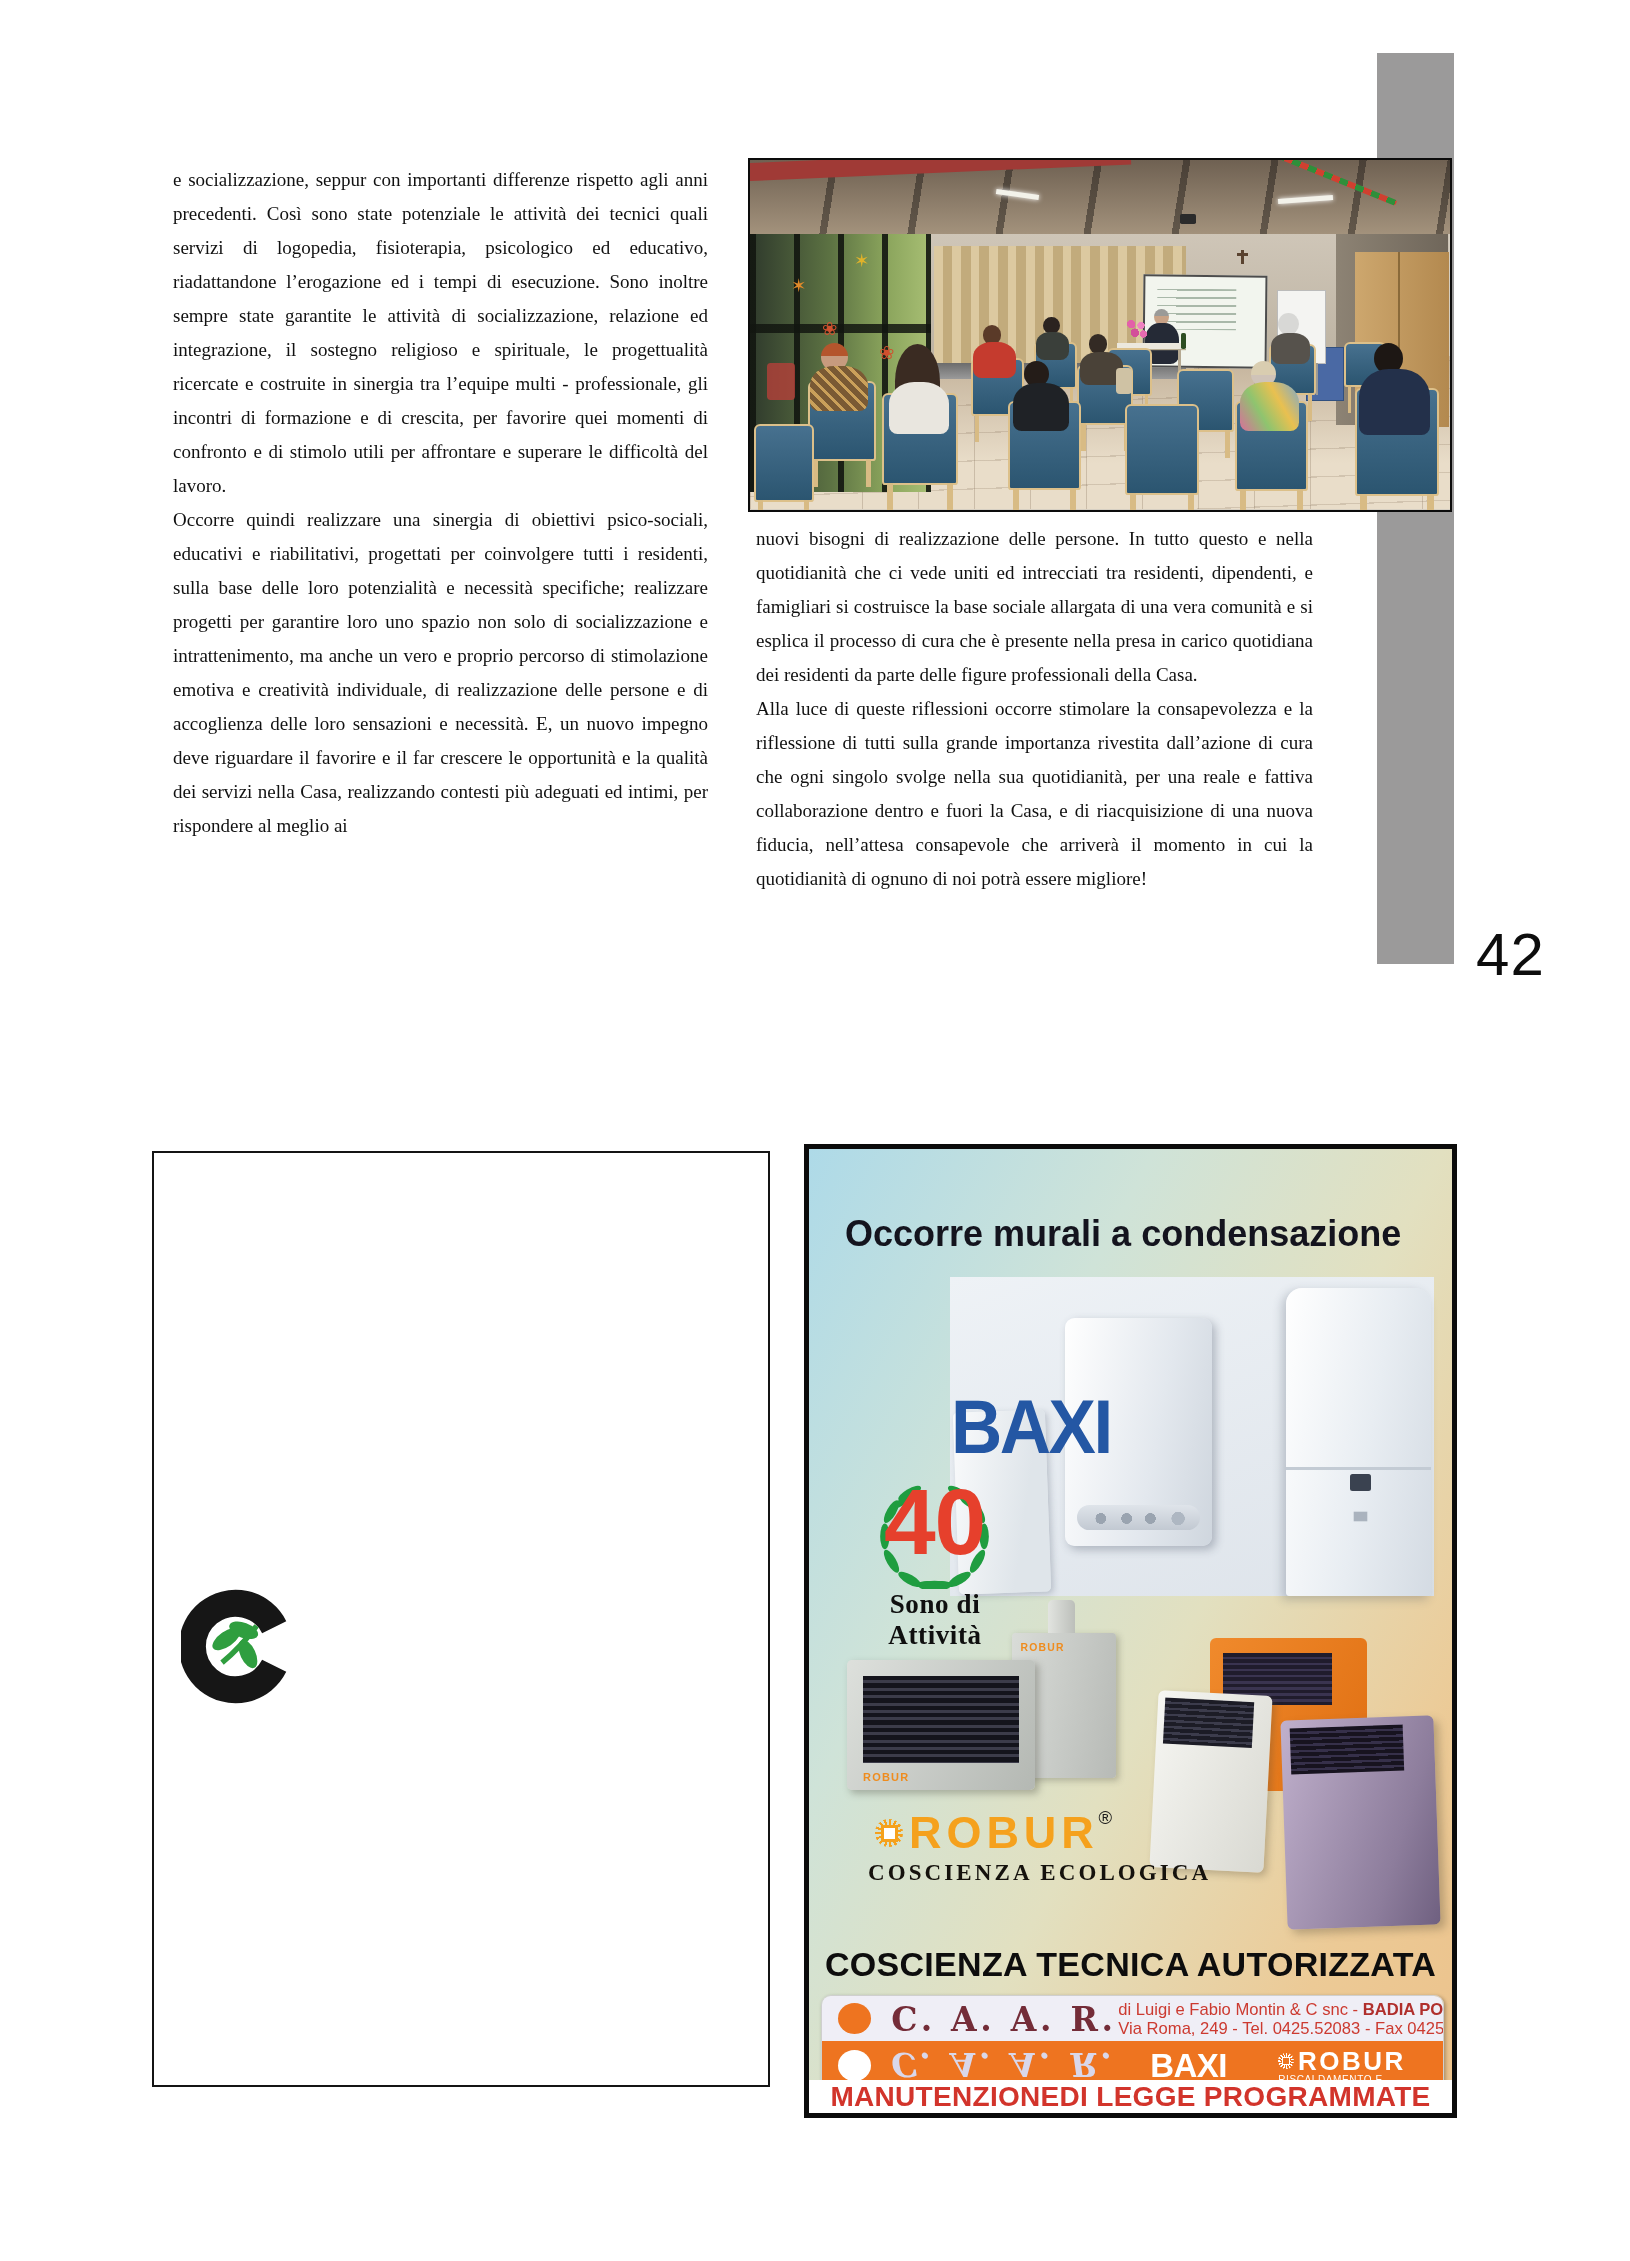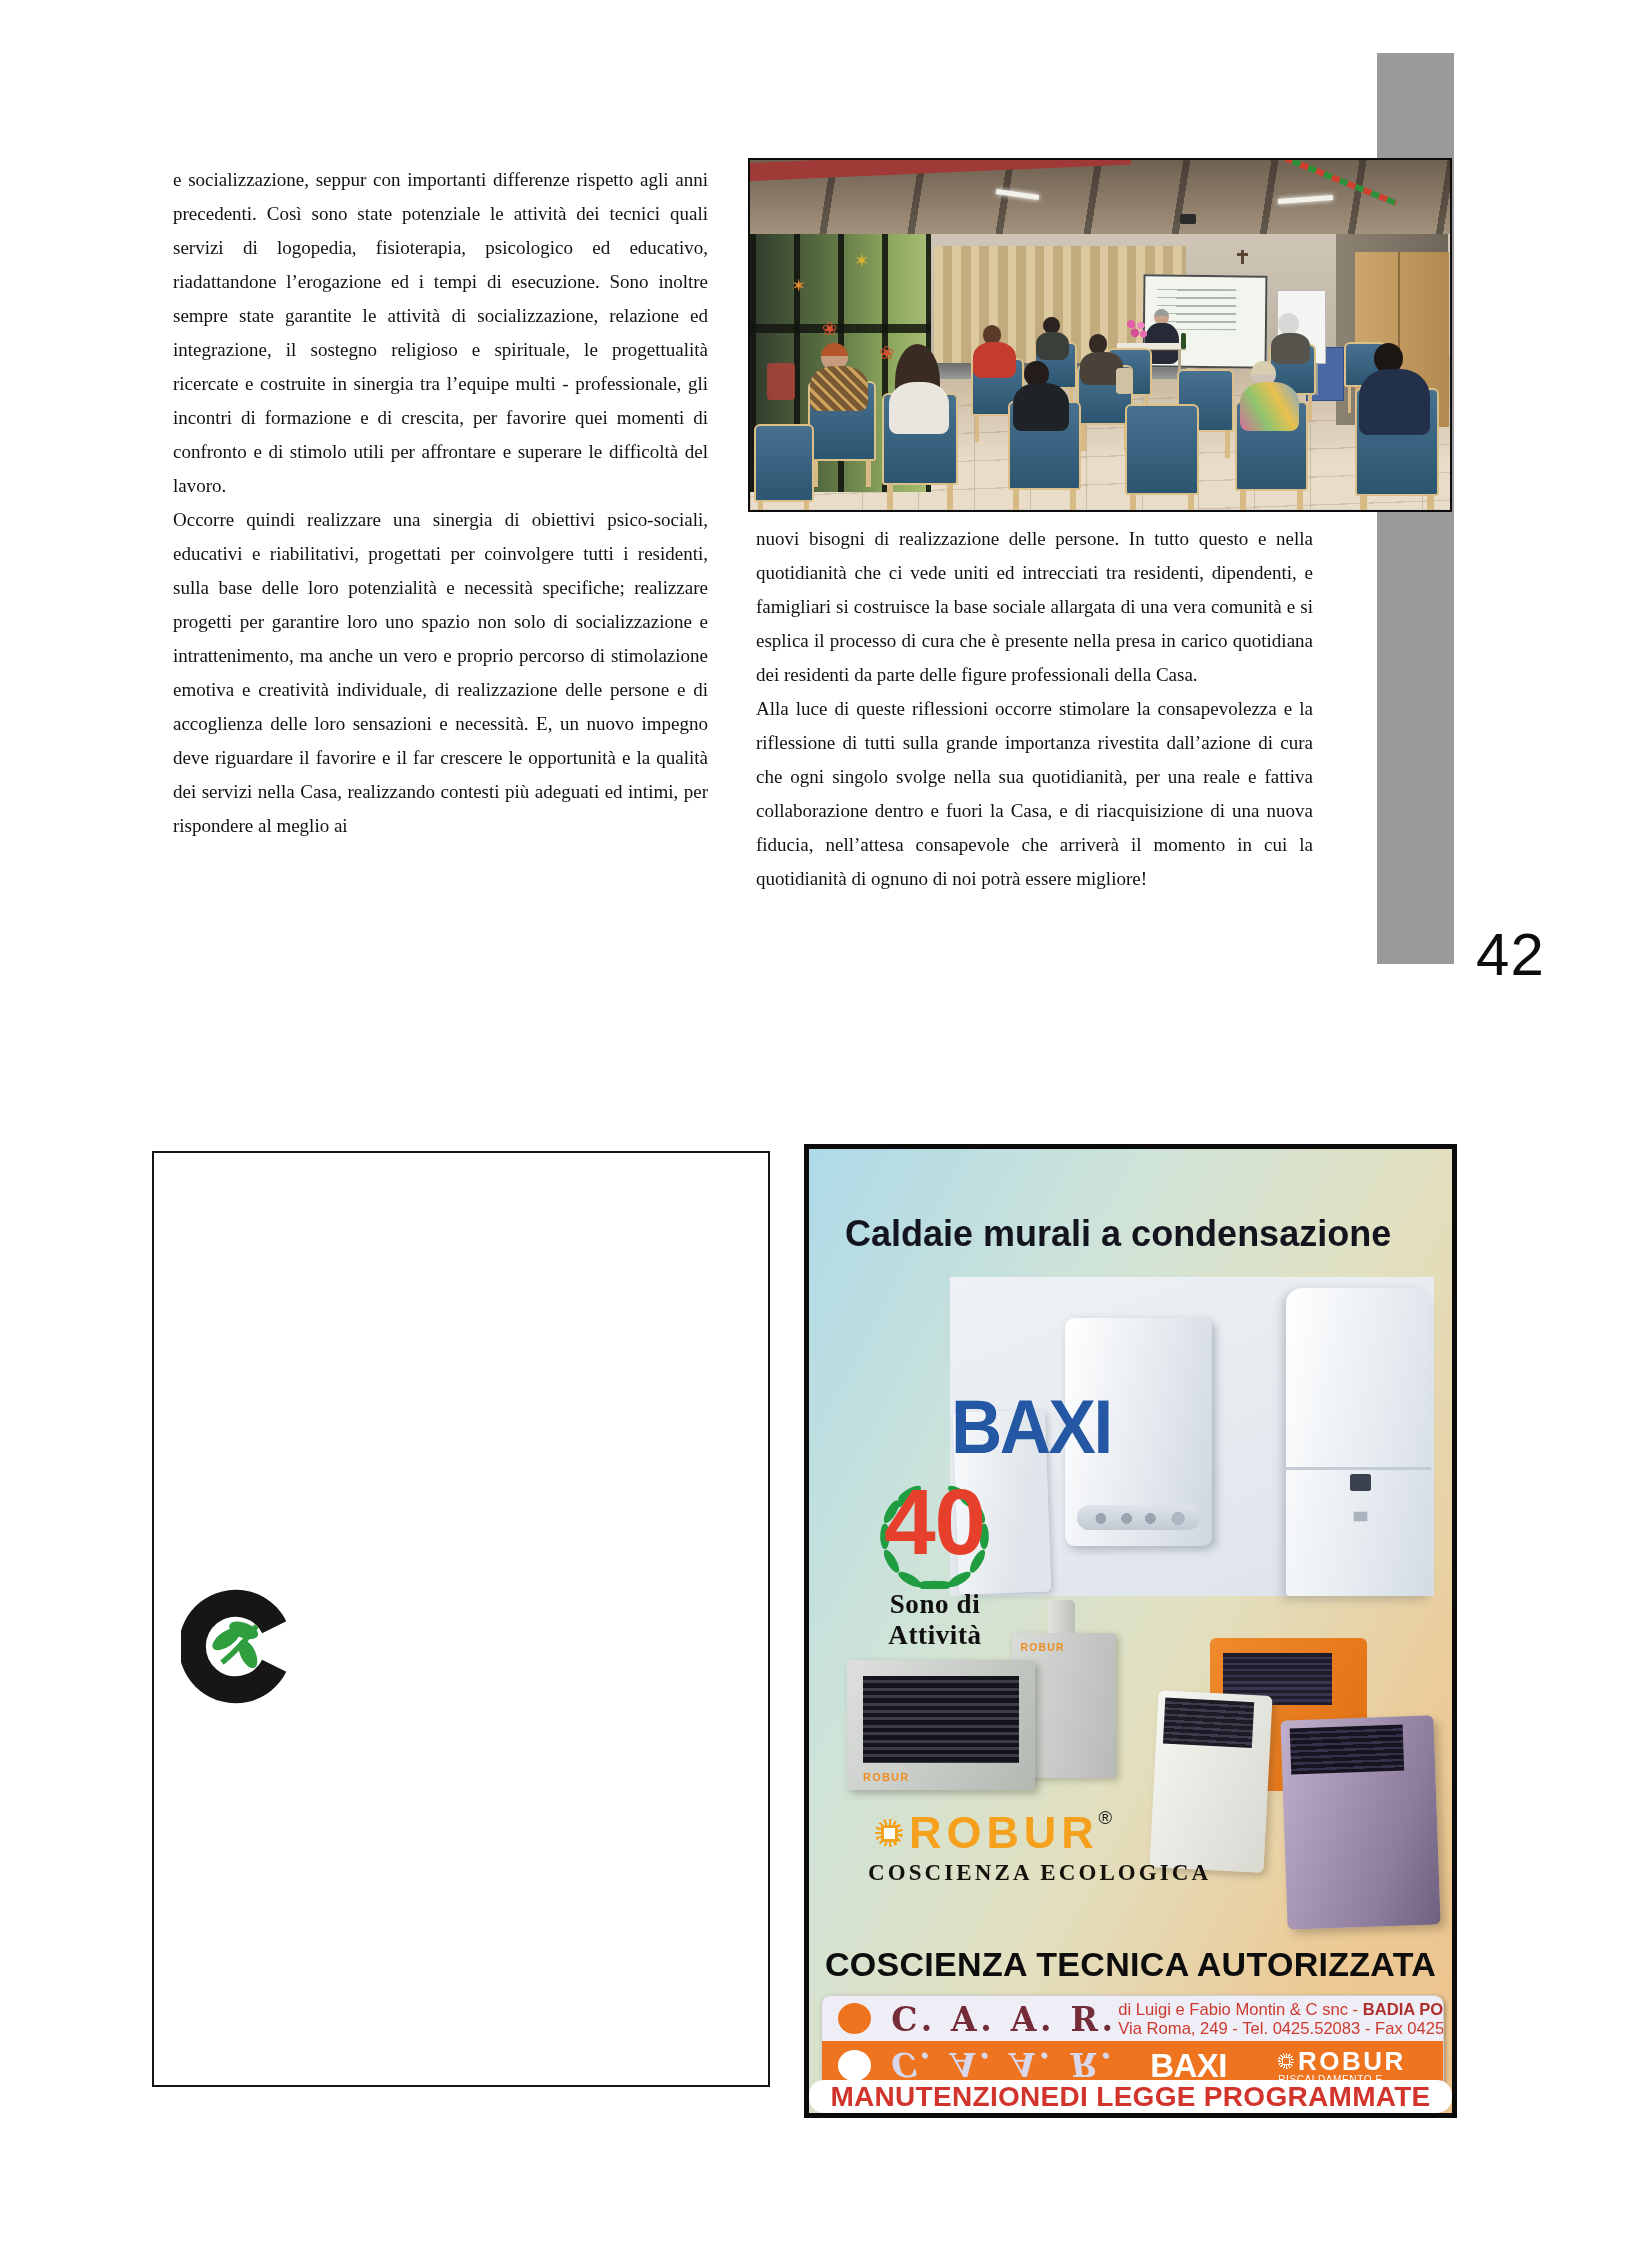--- a/index.html
+++ b/index.html
@@ -155,21 +155,21 @@
   .caar-info{position:absolute;left:296px;top:4.3px;font-size:16.6px;line-height:19px;color:#cc3a30;white-space:nowrap;}
   .caar-info b{color:#b02f2c;}
   .caar-mirror{transform:scaleY(-1) skewX(-8deg);color:#d9d7ea;}
   .caar-baxi{position:absolute;left:328px;top:6.1px;font-size:33px;font-weight:700;color:#fff;letter-spacing:-0.6px;}
   .caar-robur{position:absolute;left:456px;top:4.9px;color:#fff;}
   .caar-robur .w{font-size:26px;font-weight:700;letter-spacing:2.5px;vertical-align:middle;}
   .caar-robur .sun{width:16px;height:16px;margin-right:3.7px;background:repeating-conic-gradient(#ffffff 0 11deg,transparent 11deg 24deg);}
   .caar-robur .sun:after{left:4.9px;top:4.9px;width:6.1px;height:6.1px;background:#ee7420;outline:1.8px solid #fff;}
   .caar-rsub{position:absolute;left:456px;top:33px;font-size:10px;color:#fff;letter-spacing:0.6px;}
   .bx-maint{position:absolute;left:0;bottom:0;width:100%;height:33px;background:#ffffff;display:flex;
-       align-items:center;justify-content:center;font-size:28px;font-weight:700;color:#d2342b;letter-spacing:0.3px;border-radius:15px;}
+       align-items:center;justify-content:center;font-size:28px;font-weight:700;color:#d2342b;letter-spacing:0.3px;}
 </style>
 </head>
 <body>
 
 <div class="page">
 
   <div class="gray-bar"></div>
   <div class="folio">42</div>
 
   <div class="col col-left">
@@ -256,21 +256,21 @@
           <ellipse cx="42" cy="56" rx="15" ry="7" transform="rotate(-35 42 56)"></ellipse>
           <ellipse cx="58" cy="48" rx="14" ry="7" transform="rotate(20 58 48)"></ellipse>
           <ellipse cx="62" cy="70" rx="14" ry="7" transform="rotate(65 62 70)"></ellipse>
           <path d="M38 78 Q55 64 70 44" stroke="#2f9e3f" stroke-width="5" fill="none"></path>
         </g>
       </svg>
     </div>
   </div>
 
   <div class="ad-right">
-    <div class="bx-head">Caldaie murali a condensazione</div>
+    <div class="bx-head">Occorre murali a condensazione</div>
 
     <div class="bx-panel">
       <div class="bx-flat"></div>
       <div class="bx-boiler"></div>
       <div class="bx-tall"></div>
     </div>
     <div class="bx-logo">BAXI</div>
 
     <div class="bx-laurel">
       <svg width="155" height="111" viewBox="0 0 250 190">

